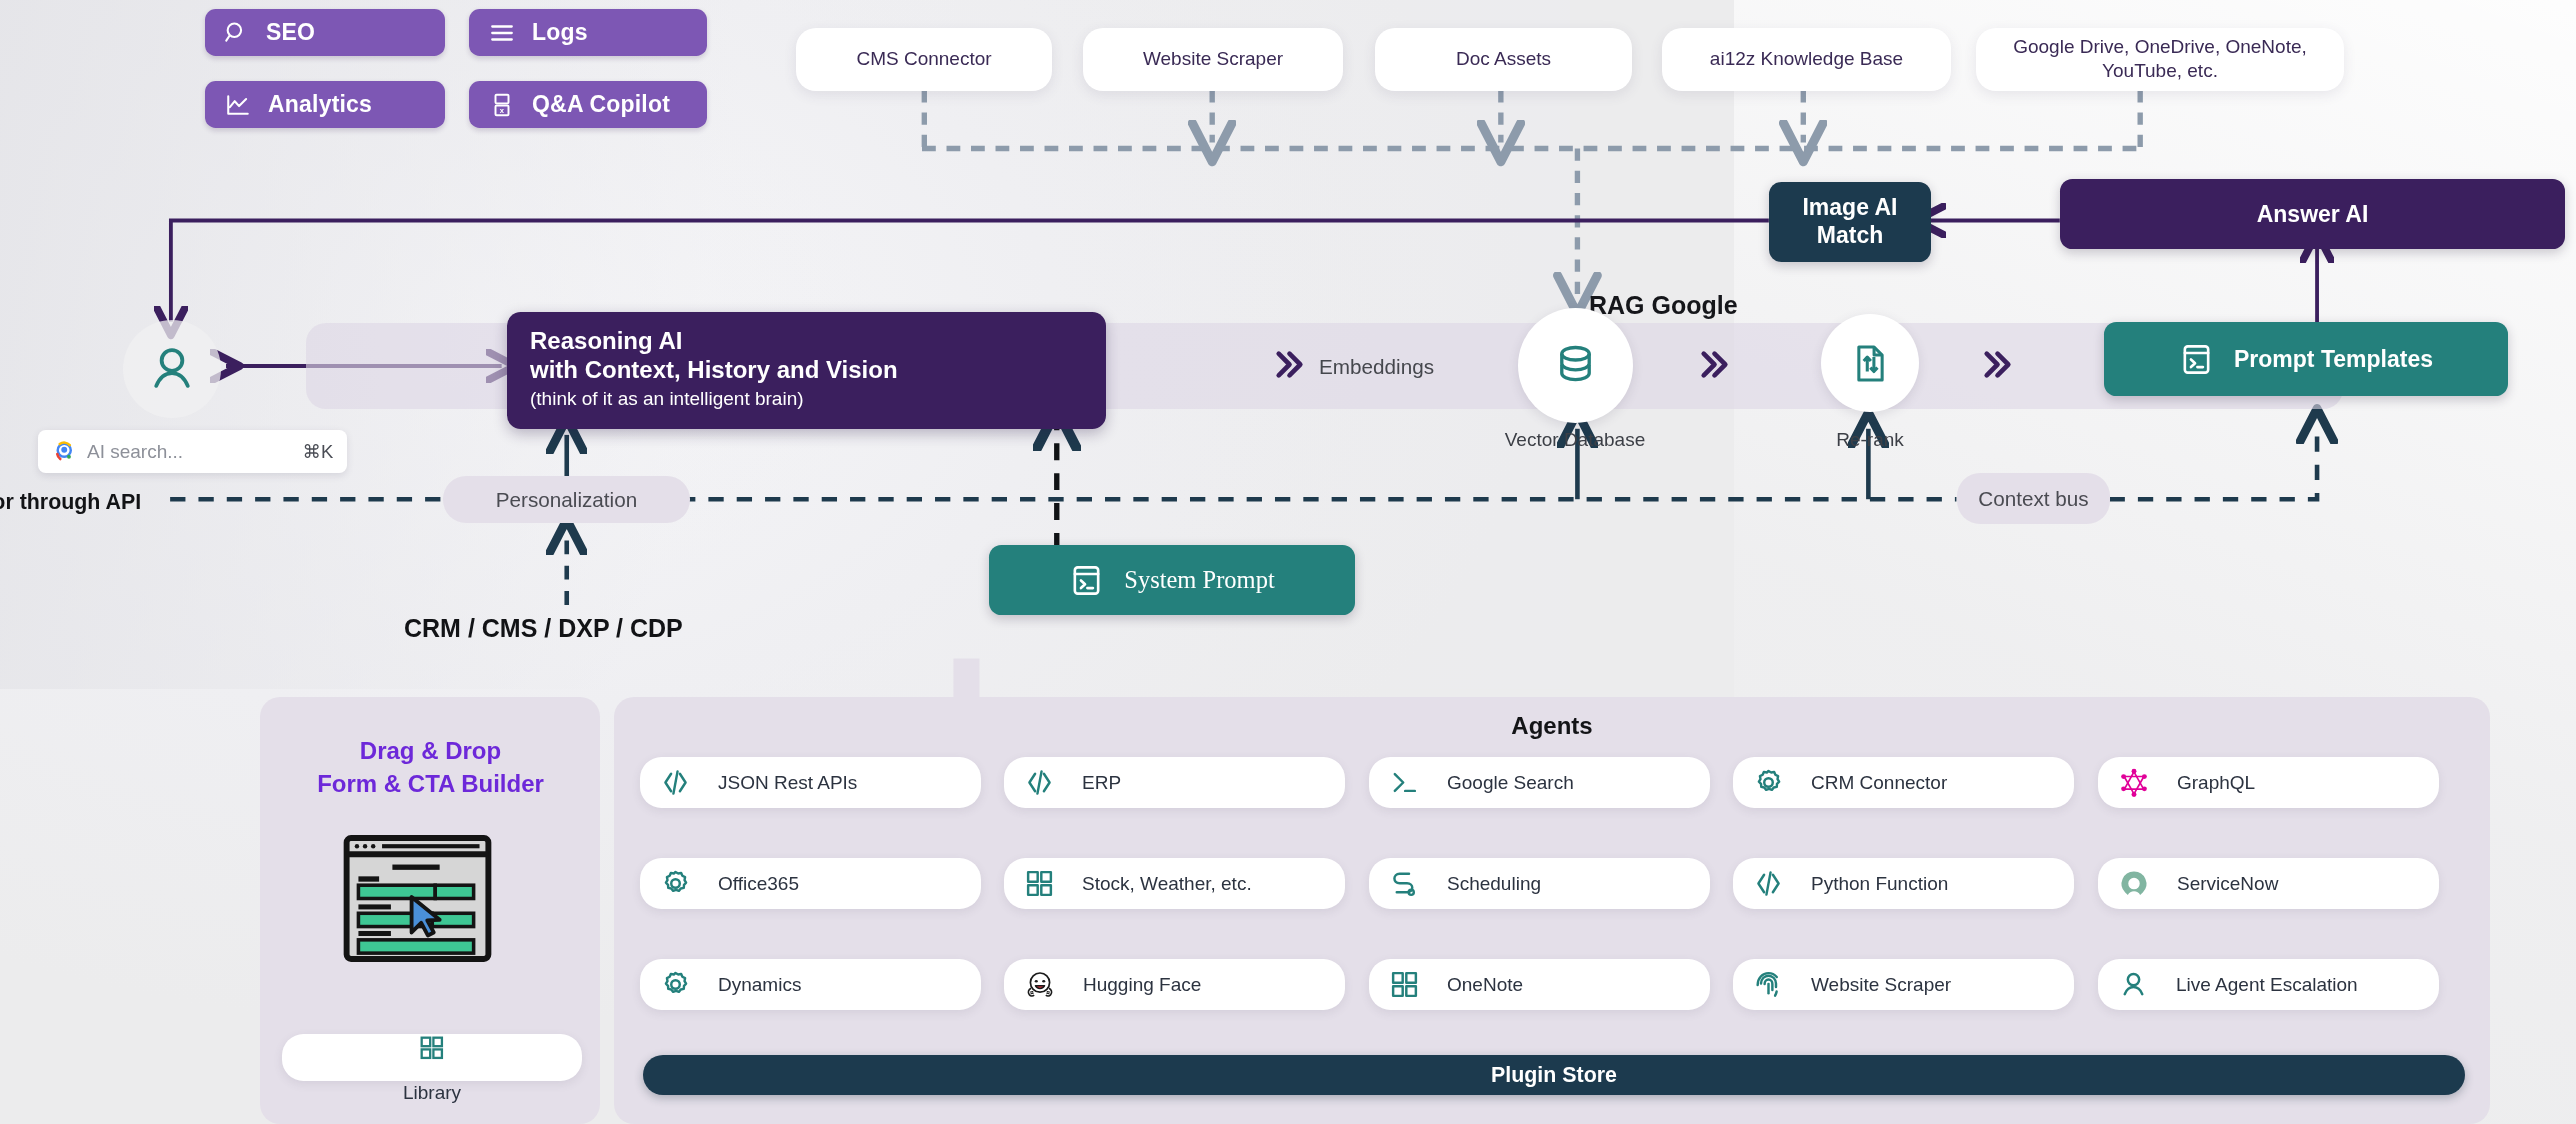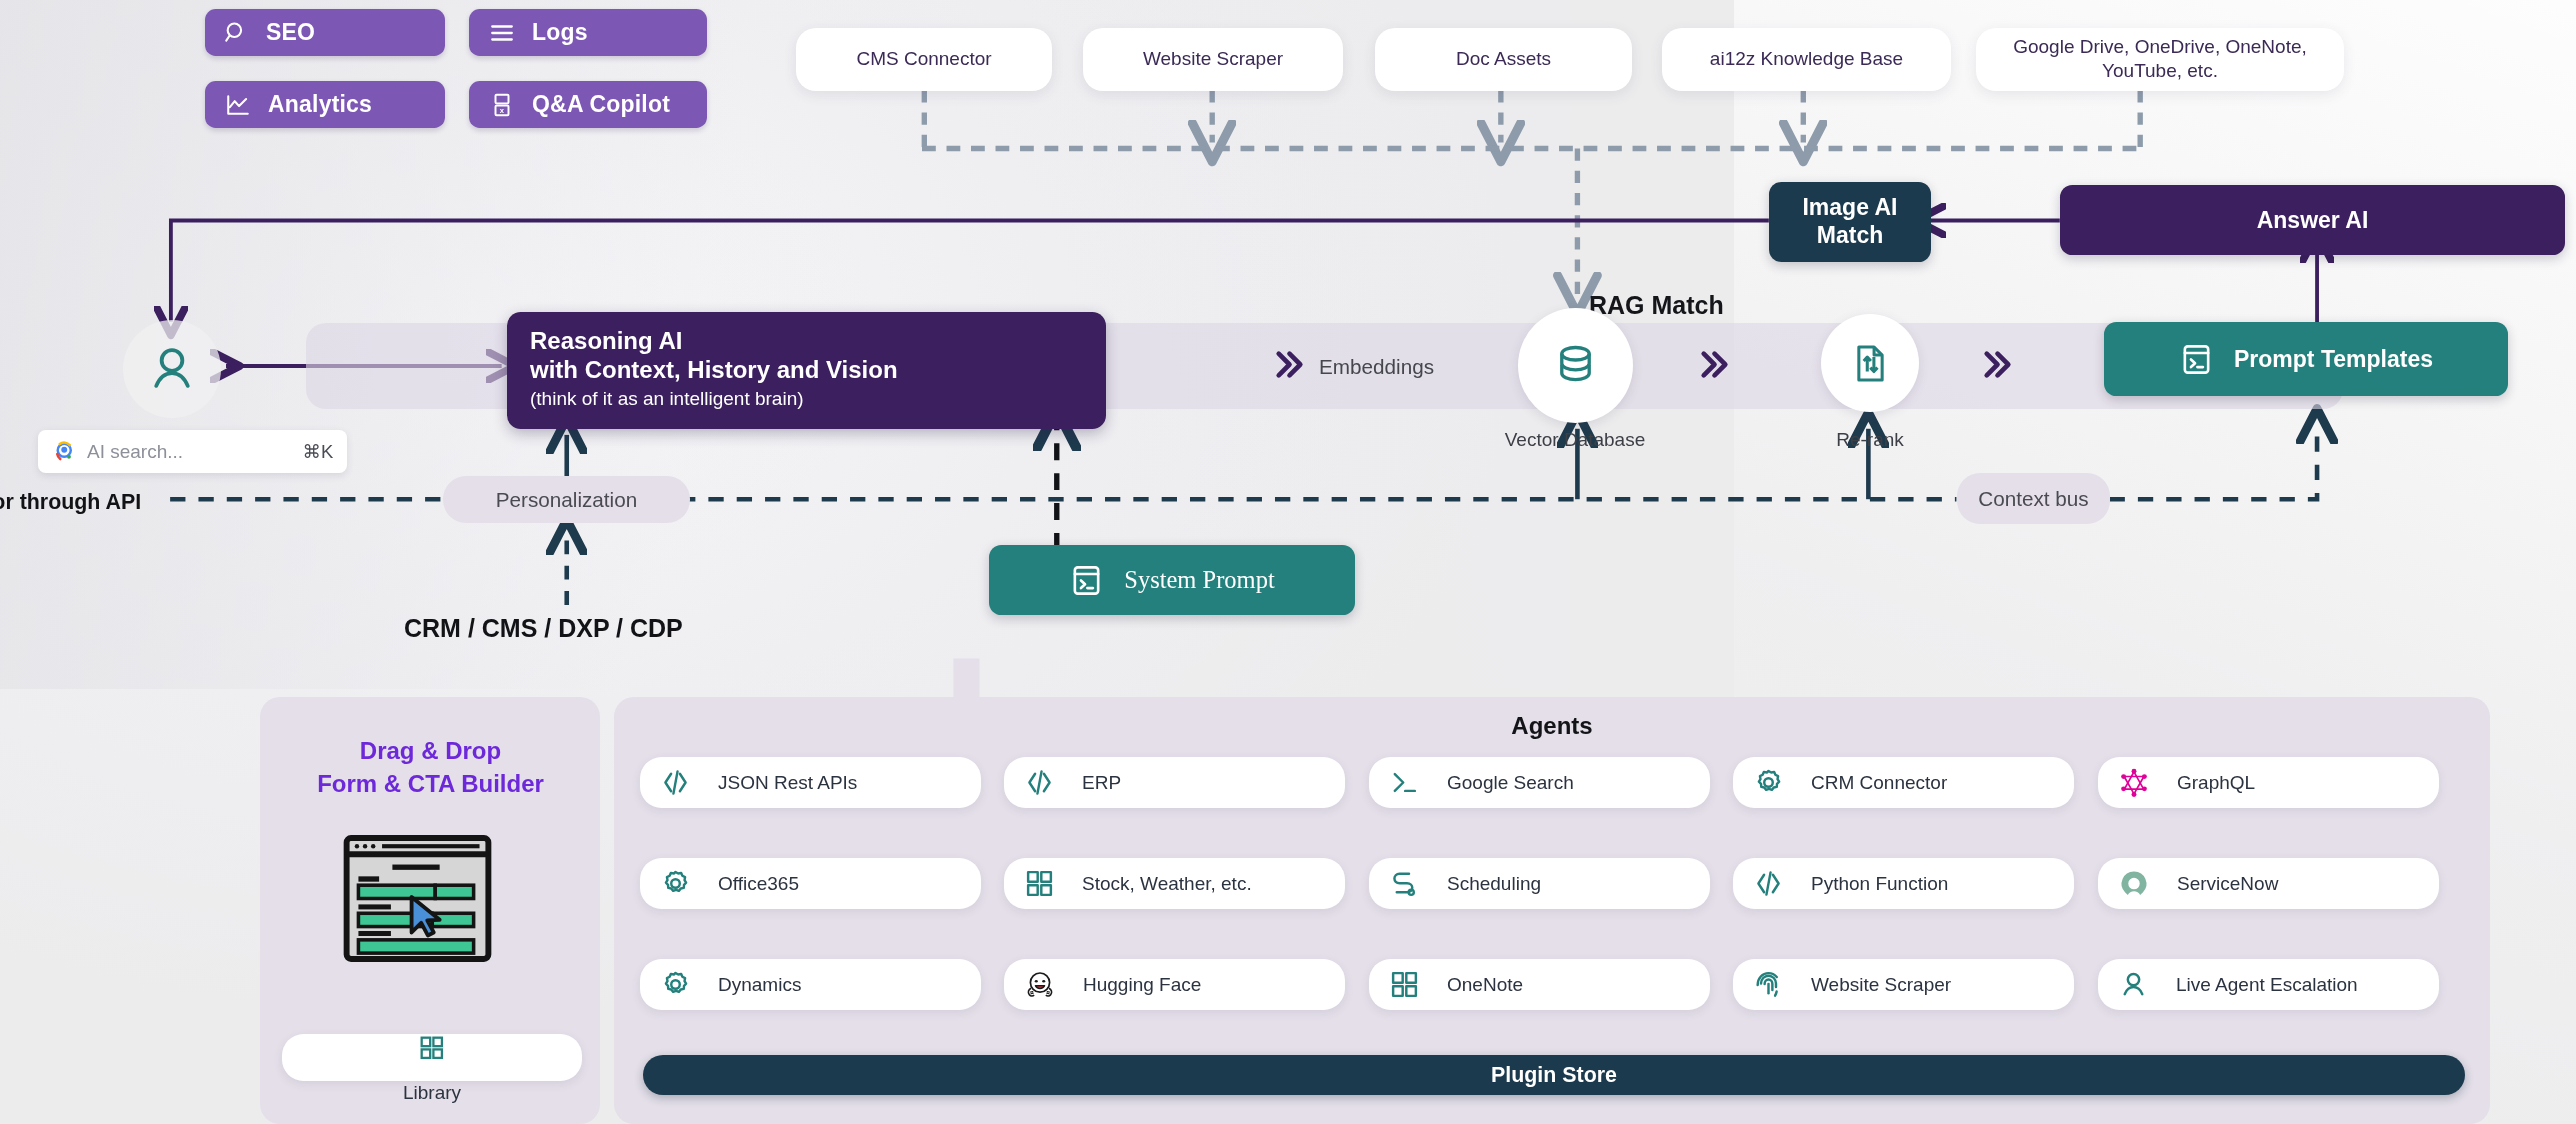--- a/index.html
+++ b/index.html
@@ -225,27 +225,27 @@
 </div>
 <div class="abs src-pill" style="left:1976px;top:27.6px;width:368px;height:63px;">
   <span>Google Drive, OneDrive, OneNote, YouTube, etc.</span>
 </div>
 
 <div class="abs blk dark" style="left:1769px;top:182px;width:162px;height:80px;flex-direction:column;line-height:1.2;font-size:23px;">
   <span>Image AI</span>
   <span>Match</span>
 </div>
 
-<div class="abs blk purple" style="left:2060px;top:185px;width:505px;height:70px;font-size:23px;">
+<div class="abs blk purple" style="left:2060px;top:179px;width:505px;height:70px;font-size:23px;">
   <span>Answer AI</span>
 </div>
 
 <div class="abs rag-band" style="left:306px;top:323px;width:2037px;height:86px;"></div>
 
-<div class="abs rag-label" style="left:1589px;top:291px;">RAG Match</div>
+<div class="abs rag-label" style="left:1589px;top:291px;">RAG Google</div>
 
 <div class="abs" style="left:1271px;top:346px;">
   <svg width="37" height="37" viewBox="0 0 24 24" fill="none" stroke="#3b1f5e" stroke-width="3" stroke-linecap="round" stroke-linejoin="round">
     <path d="M5,5 L12,12 L5,19"></path>
       <path d="M12,5 L19,12 L12,19"></path>
   </svg>
 </div>
 <div class="abs rag-step-text" style="left:1319px;top:355px;">Embeddings</div>
 
 <div class="abs node-circle" style="left:1518px;top:308px;width:115px;height:115px;">

